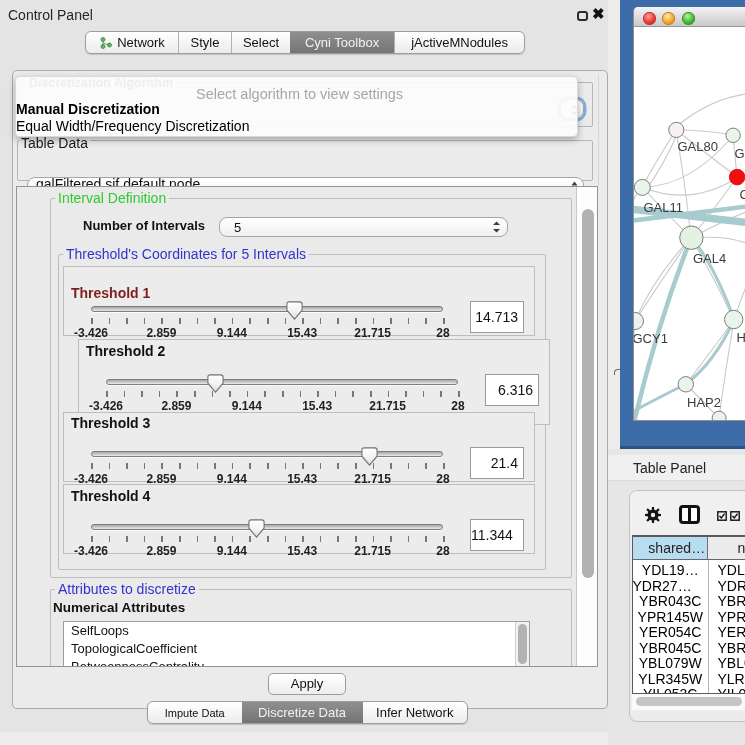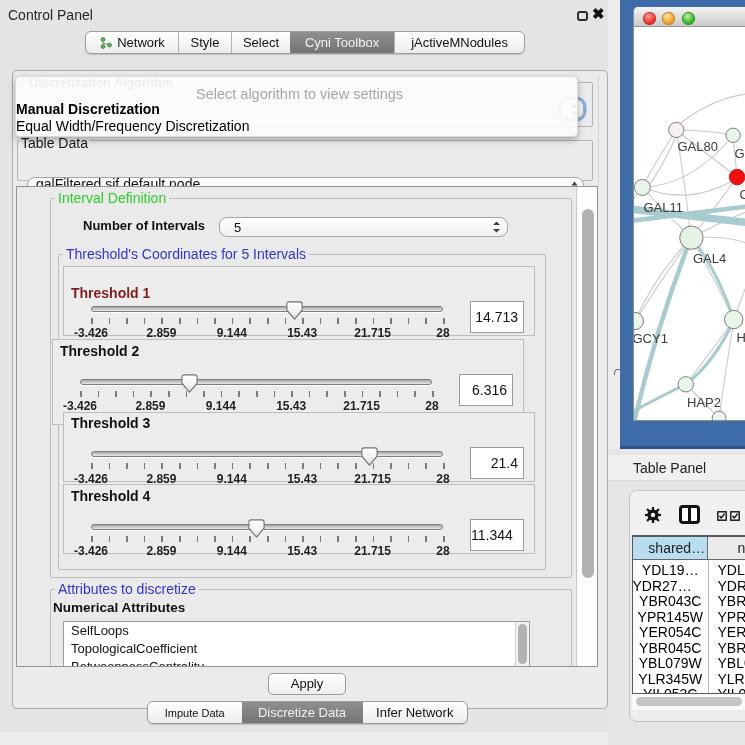--- a/index.html
+++ b/index.html
@@ -111,21 +111,21 @@
           <linearGradient id="th1" x1="0" y1="0" x2="0" y2="1">
             <stop offset="0" stop-color="#ffffff"></stop>
             <stop offset="0.55" stop-color="#f2f2f2"></stop>
             <stop offset="1" stop-color="#dcdcdc"></stop>
           </linearGradient>
         </defs>
         <path d="M3.2,0.9 L13.8,0.9 Q16.1,0.9 16.1,3.2 L16.1,9.2 L8.5,18.1 L0.9,9.2 L0.9,3.2 Q0.9,0.9 3.2,0.9 Z" fill="url(#th1)" stroke="#717171" stroke-width="1.1"></path>
       </svg>
       <div style="position:absolute;left:406px;top:34px;width:54px;height:32px;background:#fff;border:1px solid #9a9a9a;box-sizing:border-box;font-size:14px;color:#111;text-align:right;line-height:30px;padding-right:5px;">14.713</div>
     </div>
-<div class="abs" style="left:35px;top:152.0px;width:472.0px;height:86px;background:#ececec;border:1px solid #bdbdbd;box-sizing:border-box;">
+<div class="abs" style="left:61px;top:152.0px;width:472.0px;height:86px;background:#ececec;border:1px solid #bdbdbd;box-sizing:border-box;">
       <div style="position:absolute;left:7px;top:2.5px;font-size:14px;font-weight:bold;color:#111;">Threshold 2</div>
       <div style="position:absolute;left:27px;top:38.5px;width:352.0px;height:6px;border:1px solid #7d7d7d;border-radius:3px;background:linear-gradient(#a6a6a6,#e9e9e9);box-sizing:border-box;box-shadow:0 1px 0 rgba(255,255,255,0.85);"></div>
       <div style="position:absolute;left:27px;top:50.5px;width:1.5px;height:6px;background:#777;"></div>
       <div style="position:absolute;left:44.6px;top:50.5px;width:1.5px;height:6px;background:#777;"></div>
       <div style="position:absolute;left:62.2px;top:50.5px;width:1.5px;height:6px;background:#777;"></div>
       <div style="position:absolute;left:79.8px;top:50.5px;width:1.5px;height:6px;background:#777;"></div>
       <div style="position:absolute;left:97.4px;top:50.5px;width:1.5px;height:6px;background:#777;"></div>
       <div style="position:absolute;left:115px;top:50.5px;width:1.5px;height:6px;background:#777;"></div>
       <div style="position:absolute;left:132.6px;top:50.5px;width:1.5px;height:6px;background:#777;"></div>
       <div style="position:absolute;left:150.2px;top:50.5px;width:1.5px;height:6px;background:#777;"></div>

